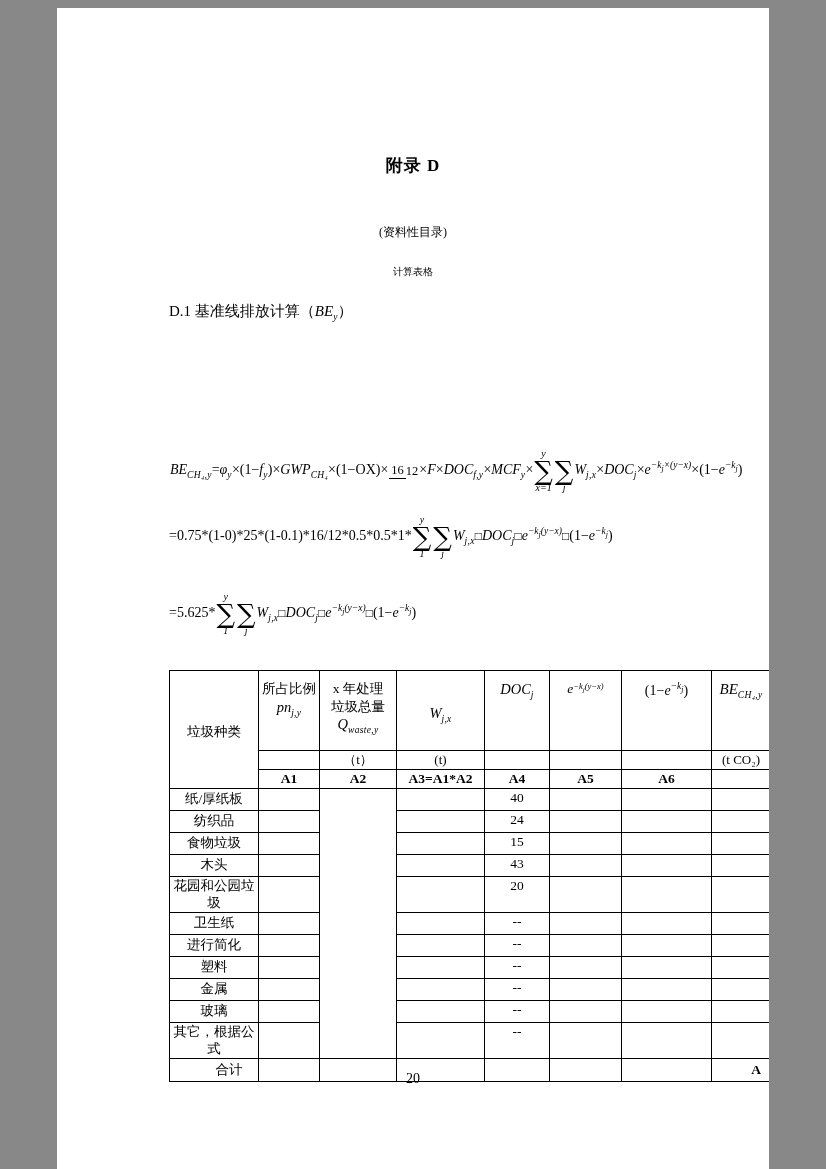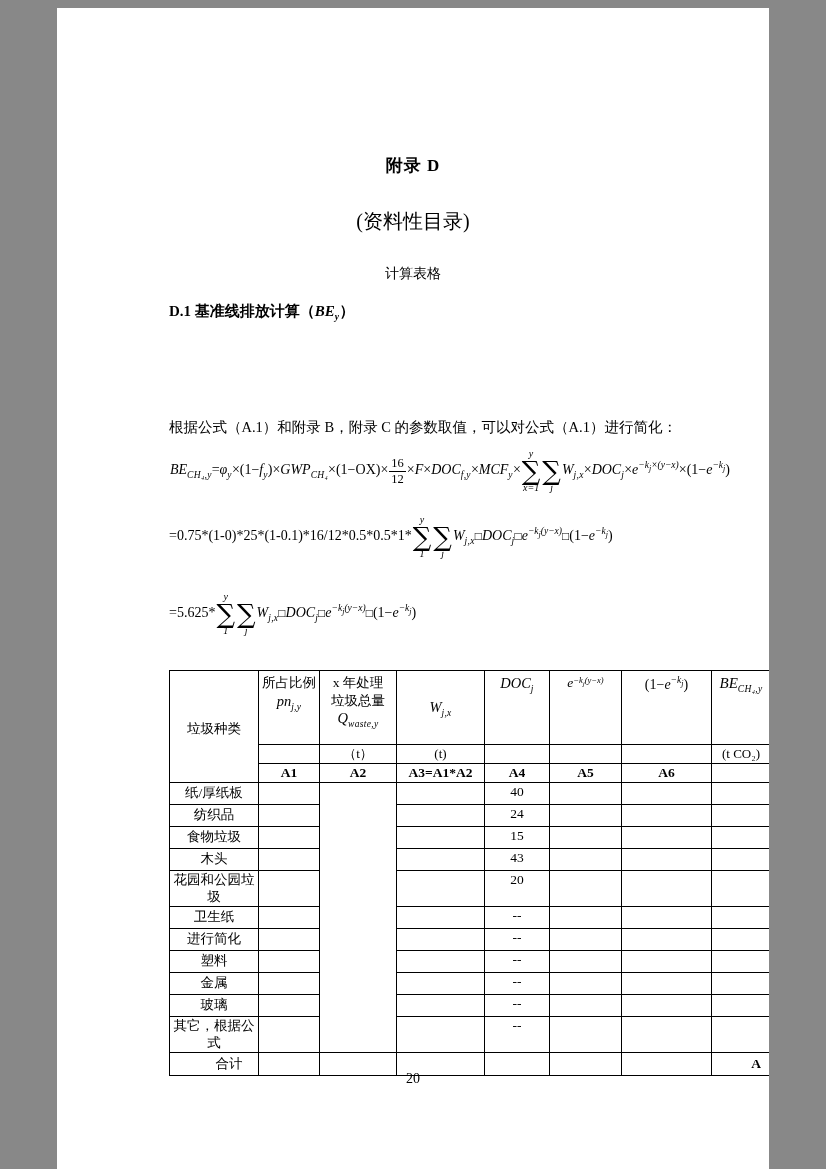--- a/index.html
+++ b/index.html
@@ -1,48 +1,48 @@
 <!DOCTYPE html>
 <html><head>
 <meta charset="utf-8">
 <style>
   html,body{margin:0;padding:0;background:#888;}
   .page{position:relative;width:712px;height:1169px;background:#ffffff;margin:8px auto;
         font-family:"Liberation Serif","DejaVu Serif",serif;color:#000;overflow:hidden;}
   .abs{position:absolute;}
   .center{left:0;right:0;text-align:center;}
   .t-appendix{top:146px;font-size:17px;font-weight:bold;letter-spacing:1px;}
-  .t-subtitle{top:200px;font-size:20px;}
-  .t-caption{top:257px;font-size:14px;}
-  .h-d1{top:294px;left:112px;font-size:15px;font-weight:bold;white-space:nowrap;}
+  .t-subtitle{top:216px;font-size:12px;}
+  .t-caption{top:257px;font-size:10px;}
+  .h-d1{top:294px;left:112px;font-size:15px;font-weight:normal;white-space:nowrap;}
   .h-d11{top:358px;left:112px;font-size:14.5px;white-space:nowrap;}
   .para{top:410px;left:112px;font-size:14.5px;white-space:nowrap;}
   .pagenum{top:1063px;font-size:14px;}
 
   
   .fx{white-space:nowrap;font-size:14px;}
   .f1{top:441px;left:113px;}
   .f2{top:507px;left:112px;}
   .f3{top:584px;left:112px;}
   .it{font-style:italic;}
   .sb{font-size:9.5px;font-style:italic;vertical-align:-4px;letter-spacing:.3px;}
   .sp{font-size:9.5px;font-style:italic;vertical-align:6px;}
   .ss{font-size:8px;vertical-align:-2.5px;font-style:italic;}
   .sum{display:inline-flex;flex-direction:column;align-items:center;vertical-align:middle;margin:0 1px;}
   .sum .lim{font-size:10px;font-style:italic;line-height:10px;min-height:10px;}
   .sum .sg{font-size:26px;line-height:24px;font-style:normal;font-family:"DejaVu Serif","DejaVu Sans",serif;}
-  .frac{display:inline-flex;flex-direction:column;align-items:center;vertical-align:middle;
+  .frac{display:inline-flex;flex-direction:row;align-items:center;vertical-align:middle;
         font-size:12.5px;line-height:1.15;font-style:normal;margin:0 1px;}
   .frac .nu{border-bottom:1px solid #000;padding:0 2px;}
   .box{font-style:normal;font-size:12px;}
 
   
   .dtable{position:absolute;top:662px;left:112px;width:601px;border-collapse:collapse;table-layout:fixed;}
   .dtable td{border:1px solid #000;text-align:center;padding:0 3px;font-size:13.5px;line-height:1.3;overflow:hidden;}
-  .hr1 td{height:70px;vertical-align:top;padding-top:3px;}
+  .hr1 td{height:70px;vertical-align:top;padding-top:9px;}
   .hr1 td.vmid{vertical-align:middle;padding-top:4px;}
   .hr2 td{height:18px;font-size:13px;}
   .hr3 td{height:16px;font-size:13.5px;font-weight:bold;}
   .trow td{height:21px;}
   .ttotal td{height:22px;padding-left:33px;}
   .hmath{font-style:italic;font-size:14.5px;}
   .h-e1{font-size:11.5px;}
   .b{font-weight:bold;}
   .cat{padding:0 4px;}
   .val{vertical-align:top;}
@@ -52,21 +52,20 @@
 
 <div class="page">
 
   <div class="abs center t-appendix">附录 D</div>
   <div class="abs center t-subtitle">(资料性目录)</div>
   <div class="abs center t-caption">计算表格</div>
 
   <div class="abs h-d1"><span>D.1 基准线排放计算（</span><span class="it">BE</span><span class="sb">y</span><span>）</span></div>
 
 
-  <div class="abs para">根据公式（A.1）和附录 B，附录 C 的参数取值，可以对公式（A.1）进行简化：</div>
 
   <div class="abs fx f1"><span class="it">BE</span><span class="sb">CH₄,y</span><span>=</span><span class="it">φ</span><span class="sb">y</span><span>×(1−</span><span class="it">f</span><span class="sb">y</span><span>)×</span><span class="it">GWP</span><span class="sb">CH₄</span><span>×(1−OX)×</span><span class="frac">
         <span class="nu">16</span>
         <span>12</span>
       </span><span>×</span><span class="it">F</span><span>×</span><span class="it">DOC</span><span class="sb">f,y</span><span>×</span><span class="it">MCF</span><span class="sb">y</span><span>×</span><span class="sum">
         <span class="lim">y</span>
         <span class="sg">∑</span>
         <span class="lim">x=1</span>
       </span><span class="sum">
         <span class="lim"></span>

